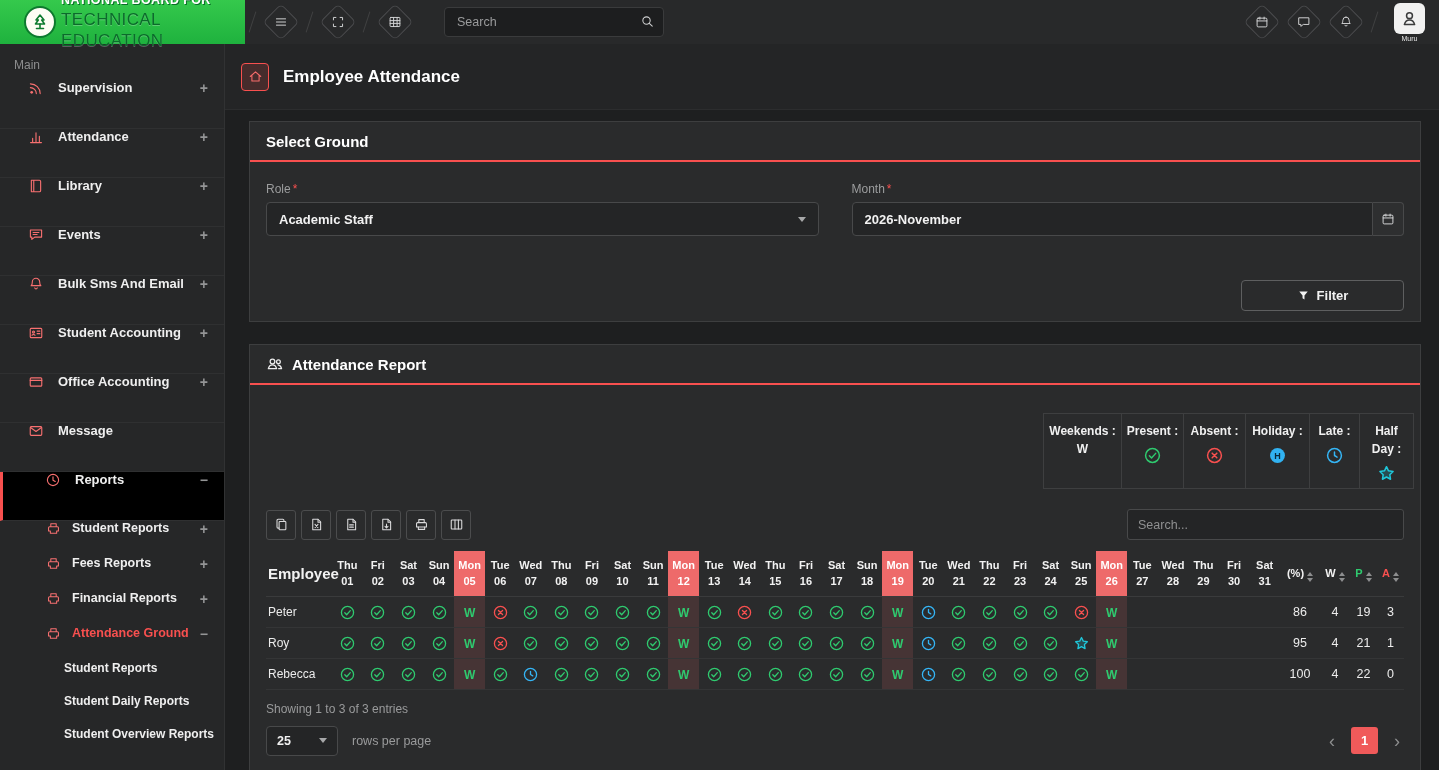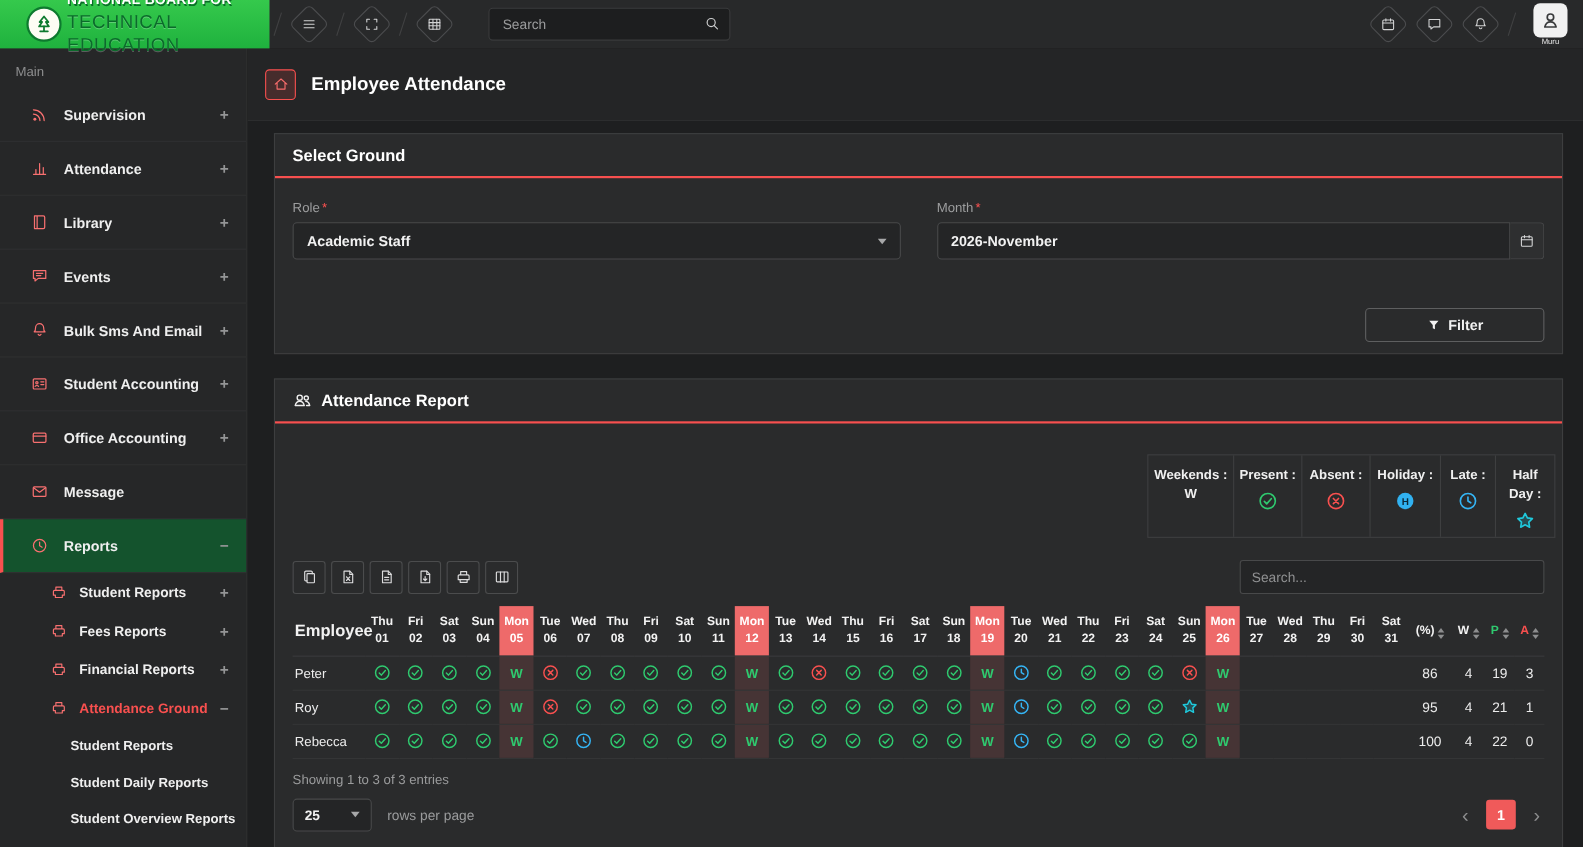--- a/index.html
+++ b/index.html
@@ -23,33 +23,33 @@
   .nav-search svg{position:absolute;right:9px;top:7px;width:15px;height:15px;color:#cfd0d1;cursor:pointer}
   .nav-right{margin-left:auto;display:flex;align-items:center;padding-right:14px}
   .avatar-wrap{display:flex;flex-direction:column;align-items:center;margin-left:12px;cursor:pointer}
   .avatar{width:31px;height:31px;background:#f1f1f1;border-radius:6px;display:flex;align-items:center;justify-content:center}
   .avatar svg{width:19px;height:19px;color:#3a3b3c;stroke-width:1.6}
   .avatar-cap{font-size:7px;color:#e8e8e8;margin-top:1px;line-height:1}
 
   
   .sidebar{position:absolute;top:44px;left:0;width:225px;bottom:0;background:#262728;border-right:1px solid #313233;overflow:hidden}
   .side-section{color:#8d8e8f;font-size:12px;padding:14px 0 8px 14px}
-  .side-item{display:flex;align-items:center;padding-left:28px;padding-right:16px;cursor:pointer}
+  .side-item{display:flex;padding-left:28px;padding-right:16px;cursor:pointer}
   .side-item.lv1{height:49px;border-bottom:1px solid #2f3031}
   .side-item.lv1 .lbl{font-size:13px}
   .side-item.lv2{height:35px}
   .side-item.lv2 .lbl{font-size:12.5px}
   .side-item.lv3{height:33px;padding-left:50px}
   .side-item.lv3 .lbl{font-size:12px}
   .side-item .lbl{font-weight:bold;color:#efefef;flex:1;margin-left:14px;white-space:nowrap}
   .side-item .tog{color:#949596;font-size:14px;font-weight:bold}
   .side-ic{width:16px;height:16px;color:#f87070;flex:0 0 auto}
   .lv2 .side-ic{width:15px;height:15px;margin-left:18px}
   .lv2 .lbl{margin-left:11px}
-  .side-item.lv1.active{background:#14532d;border-left:3px solid #f8504f;padding-left:25px}
+  .side-item.lv1.active{background:#000000;border-left:3px solid #f8504f;padding-left:42px}
   .side-item.lv2.active .lbl{color:#f8504f}
 
   
   .main{position:absolute;left:225px;top:44px;right:0;bottom:0;background:#1e1f20;overflow:hidden}
   .page-head{height:66px;background:#242526;display:flex;align-items:center;gap:14px;padding:0 16px;border-bottom:1px solid #2c2d2e}
   .home-btn{width:28px;height:28px;border:1px solid #f8504f;border-radius:4px;background:rgba(248,80,79,.16);display:flex;align-items:center;justify-content:center;cursor:pointer}
   .home-btn svg{width:15px;height:15px;color:#f86c6b}
   .page-title{font-size:17px;font-weight:bold;color:#fff}
 
   .card{background:#2a2b2c;border:1px solid #3d3e3f;border-radius:0;margin-left:24px;margin-right:18px;position:relative}

